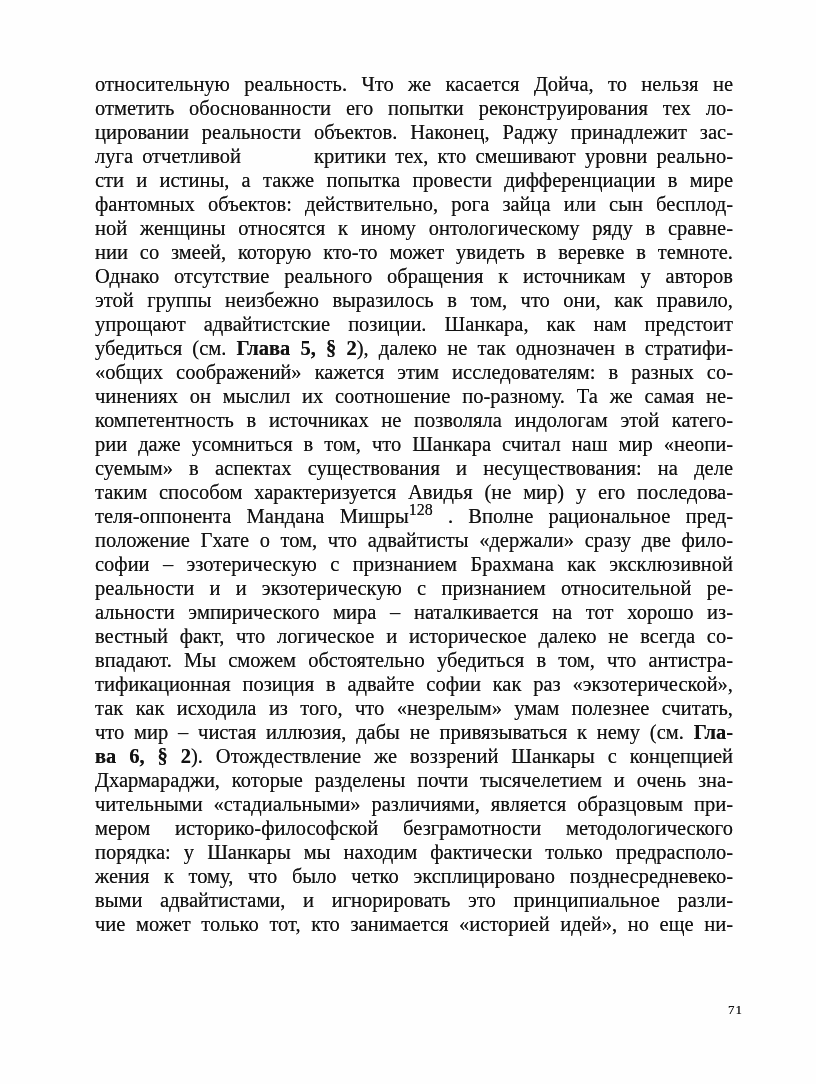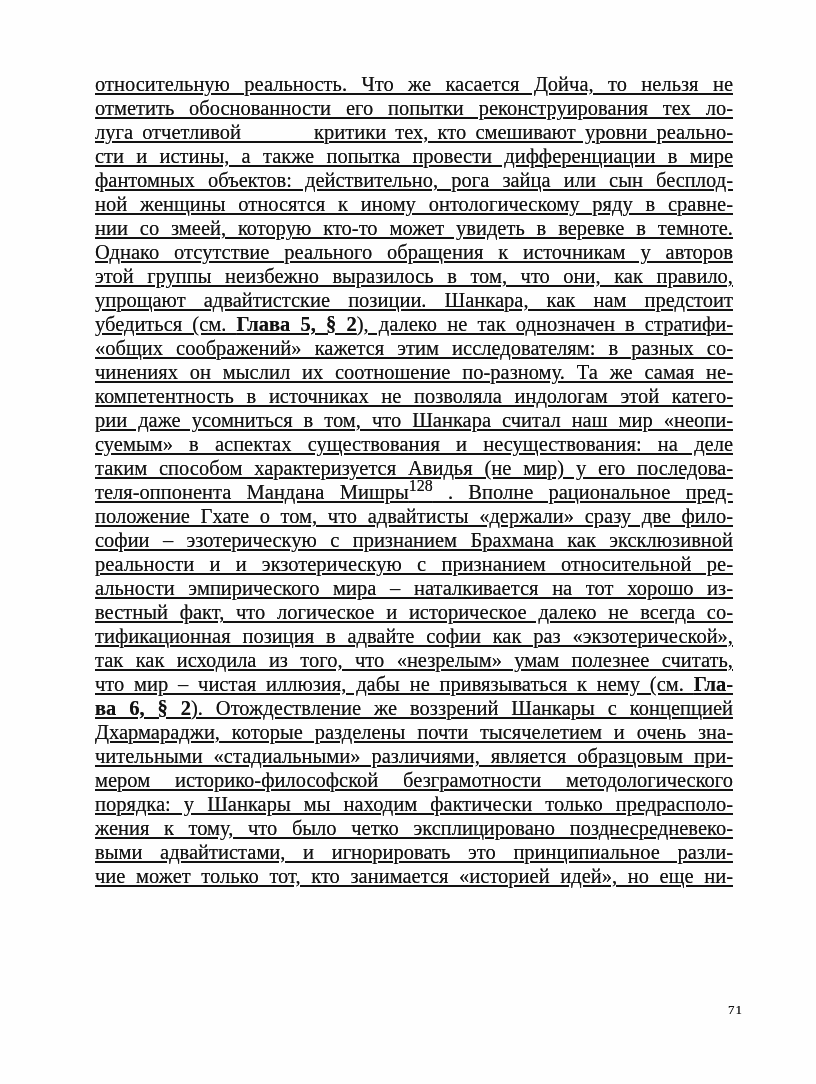--- a/index.html
+++ b/index.html
@@ -24,21 +24,20 @@
     font-size: 20.5px;
     line-height: 24px;
     text-shadow: 0 0 0.4px rgba(0,0,0,0.65);
   }
   .line {
     text-align: justify;
     text-align-last: justify;
     white-space: normal;
     height: 24px;
     overflow: visible;
-    text-decoration: underline;
   }
   .b { font-weight: 700; }
   .sup {
     font-size: 16px;
     vertical-align: super;
     line-height: 0;
   }
   .page-number {
     position: absolute;
     left: 95px;
@@ -50,20 +49,21 @@
     text-shadow: 0 0 0.4px rgba(0,0,0,0.65);
   }
 </style>
 </head>
 <body>
 
 <div class="sheet">
   <div class="text-block">
       <div class="line"><span>относительную реальность. Что же касается Дойча, то нельзя не</span></div>
       <div class="line"><span>отметить обоснованности его попытки реконструирования тех ло-</span></div>
+      <div class="line"><span>цировании реальности объектов. Наконец, Раджу принадлежит зас-</span></div>
       <div class="line"><span>луга отчетливой&nbsp;&nbsp;&nbsp;&nbsp;&nbsp;&nbsp;&nbsp; критики тех, кто смешивают уровни реально-</span></div>
       <div class="line"><span>сти и истины, а также попытка провести дифференциации в мире</span></div>
       <div class="line"><span>фантомных объектов: действительно, рога зайца или сын бесплод-</span></div>
       <div class="line"><span>ной женщины относятся к иному онтологическому ряду в сравне-</span></div>
       <div class="line"><span>нии со змеей, которую кто-то может увидеть в веревке в темноте.</span></div>
       <div class="line"><span>Однако отсутствие реального обращения к источникам у авторов</span></div>
       <div class="line"><span>этой группы неизбежно выразилось в том, что они, как правило,</span></div>
       <div class="line"><span>упрощают адвайтистские позиции. Шанкара, как нам предстоит</span></div>
       <div class="line"><span>убедиться (см. </span><span class="b">Глава 5, § 2</span><span>), далеко не так однозначен в стратифи-</span></div>
       <div class="line"><span>«общих соображений» кажется этим исследователям: в разных со-</span></div>
@@ -71,20 +71,21 @@
       <div class="line"><span>компетентность в источниках не позволяла индологам этой катего-</span></div>
       <div class="line"><span>рии даже усомниться в том, что Шанкара считал наш мир «неопи-</span></div>
       <div class="line"><span>суемым» в аспектах существования и несуществования: на деле</span></div>
       <div class="line"><span>таким способом характеризуется Авидья (не мир) у его последова-</span></div>
       <div class="line"><span>теля-оппонента Мандана Мишры</span><span class="sup">128</span><span> . Вполне рациональное пред-</span></div>
       <div class="line"><span>положение Гхате о том, что адвайтисты «держали» сразу две фило-</span></div>
       <div class="line"><span>софии – эзотерическую с признанием Брахмана как эксклюзивной</span></div>
       <div class="line"><span>реальности и и экзотерическую с признанием относительной ре-</span></div>
       <div class="line"><span>альности эмпирического мира – наталкивается на тот хорошо из-</span></div>
       <div class="line"><span>вестный факт, что логическое и историческое далеко не всегда со-</span></div>
+      <div class="line"><span>впадают. Мы сможем обстоятельно убедиться в том, что антистра-</span></div>
       <div class="line"><span>тификационная позиция в адвайте софии как раз «экзотерической»,</span></div>
       <div class="line"><span>так как исходила из того, что «незрелым» умам полезнее считать,</span></div>
       <div class="line"><span>что мир – чистая иллюзия, дабы не привязываться к нему (см. </span><span class="b">Гла-</span></div>
       <div class="line"><span class="b">ва 6, § 2</span><span>). Отождествление же воззрений Шанкары с концепцией</span></div>
       <div class="line"><span>Дхармараджи, которые разделены почти тысячелетием и очень зна-</span></div>
       <div class="line"><span>чительными «стадиальными» различиями, является образцовым при-</span></div>
       <div class="line"><span>мером историко-философской безграмотности методологического</span></div>
       <div class="line"><span>порядка: у Шанкары мы находим фактически только предрасполо-</span></div>
       <div class="line"><span>жения к тому, что было четко эксплицировано позднесредневеко-</span></div>
       <div class="line"><span>выми адвайтистами, и игнорировать это принципиальное разли-</span></div>

